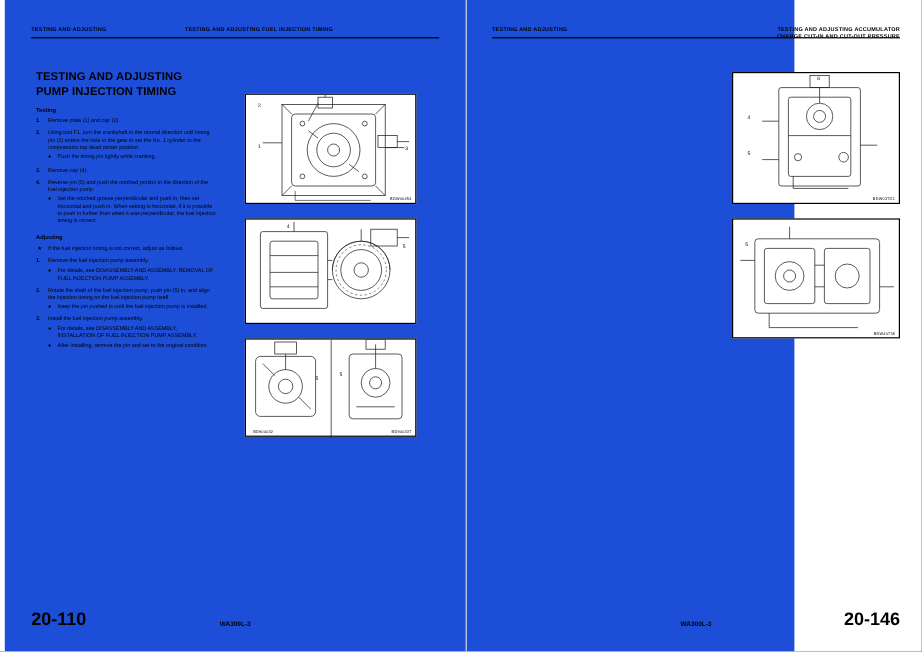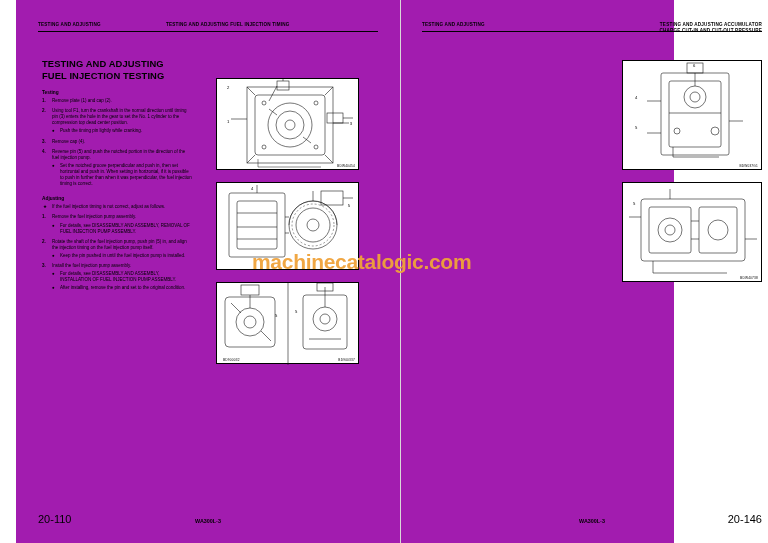--- a/index.html
+++ b/index.html
@@ -1,27 +1,27 @@
 <!DOCTYPE html>
 <html><head>
 <meta charset="utf-8">
 <style>
   html,body{margin:0;padding:0;background:#b5b5b5;}
   body{font-family:"Liberation Sans",sans-serif;}
   .page{position:relative;width:768px;height:543px;background:#ffffff;overflow:hidden;}
-  .sheet{position:absolute;top:0;left:16px;width:658px;height:543px;background:#a21caf;}
+  .sheet{position:absolute;top:0;left:4px;width:658px;height:543px;background:#1d4ed8;}
   .half{position:absolute;top:0;height:543px;width:384px;}
   .half.left{left:0;}
   .half.right{left:384px;}
   .hdr{position:absolute;top:22px;left:22px;right:22px;font-size:4.6px;letter-spacing:.2px;}
   .hdr .l{position:absolute;left:0;top:0;font-weight:bold;}
   .hdr .c{position:absolute;left:128px;top:0;font-weight:bold;}
   .hdr .r{position:absolute;right:0;top:0;text-align:right;font-weight:bold;line-height:6px;}
   .rule{position:absolute;left:22px;right:22px;top:31px;height:1px;background:#000;}
-  .foot-l{position:absolute;left:22px;bottom:18px;font-size:11px;font-weight:normal;}
+  .foot-l{position:absolute;left:22px;bottom:18px;font-size:15px;font-weight:bold;}
   .foot-c{position:absolute;left:50%;transform:translateX(-50%);bottom:19px;font-size:5.4px;font-weight:bold;}
   .title{position:absolute;left:26px;top:58px;font-size:9.4px;font-weight:bold;line-height:11.5px;letter-spacing:.1px;}
 
   .col{position:absolute;font-size:4.5px;line-height:6.1px;}
   .colL{left:26px;top:90px;width:150px;}
 
   .sect{font-weight:bold;font-size:4.8px;margin:0 0 2px 0;}
   .row{position:relative;padding-left:10px;margin-bottom:4px;}
   .row .num{position:absolute;left:0;top:0;font-weight:bold;}
   .row .star{position:absolute;left:1px;top:0;}
@@ -45,21 +45,21 @@
 
     <div class="half left">
       <div class="hdr">
         <span class="l">TESTING AND ADJUSTING</span>
         <span class="c">TESTING AND ADJUSTING FUEL INJECTION TIMING</span>
       </div>
       <div class="rule"></div>
 
       <div class="title">
         <div>TESTING AND ADJUSTING</div>
-        <div>FUEL INJECTION TESTING</div>
+        <div>PUMP INJECTION TIMING</div>
       </div>
 
       <div class="col colL">
 
         <div class="sect">Testing</div>
 
         <div class="row">
           <span class="num">1.</span>
           <span>Remove plate (1) and cap (2).</span>
         </div>
@@ -266,15 +266,14 @@
         </svg>
         <span class="lbl" style="left:10px;top:18px;">5</span>
         <span class="figcap">BDW40738</span>
       </div>
 
       <div class="foot-l" style="left:auto;right:22px;">20-146</div>
       <div class="foot-c">WA300L-3</div>
     </div>
 
     <div class="vline"></div>
-    <div class="wm">machinecatalogic.com</div>
   </div>
 </div>
 
 </body></html>

